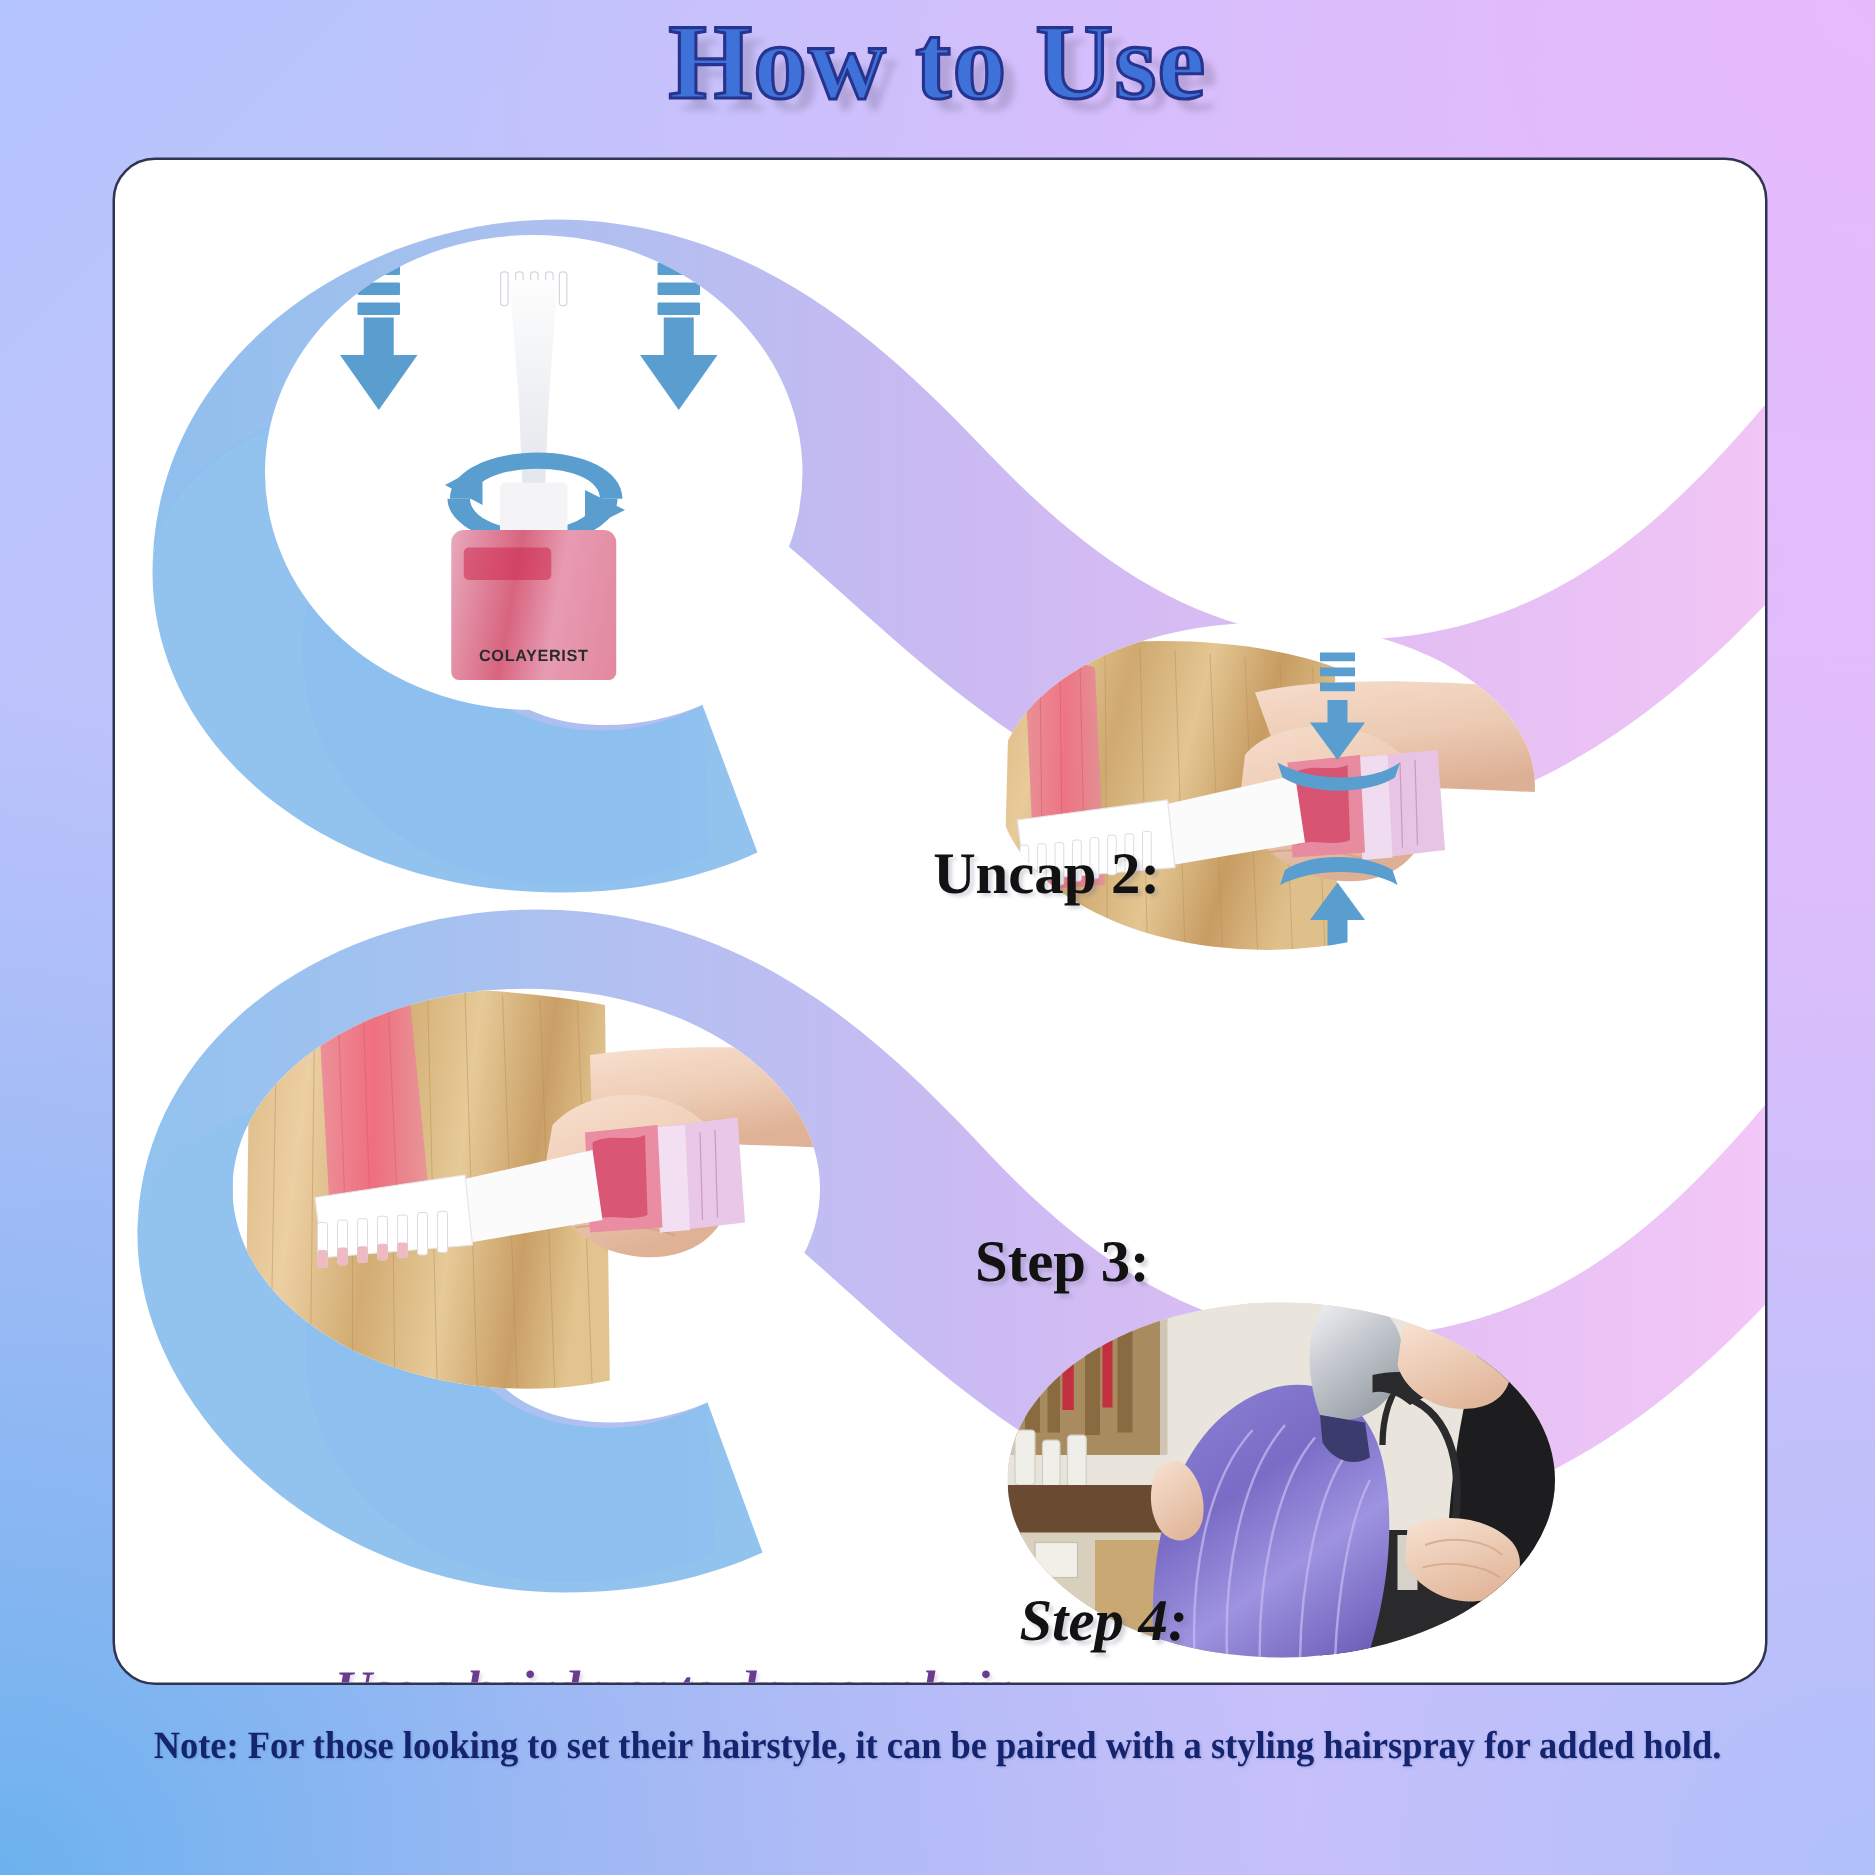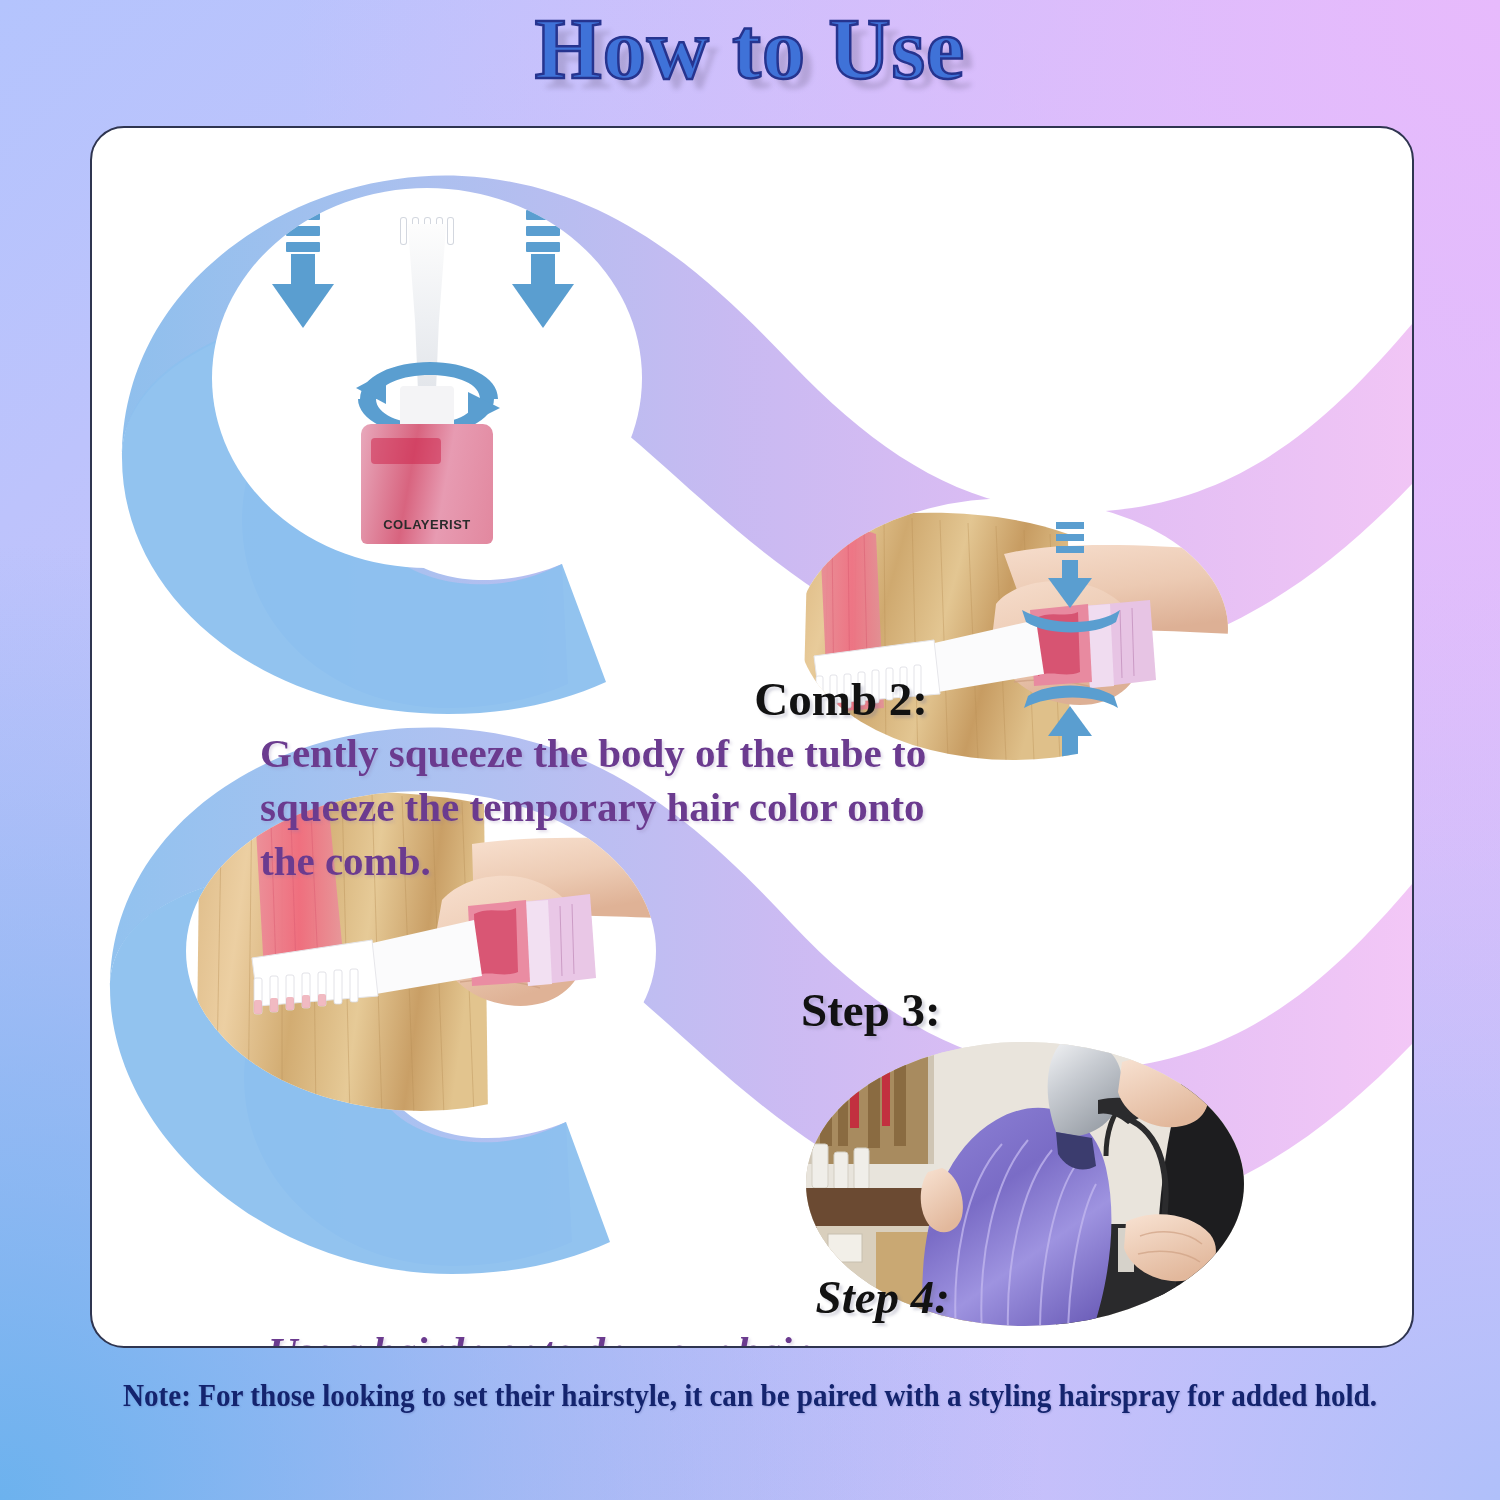--- a/index.html
+++ b/index.html
@@ -133,21 +133,21 @@
   }
   .step-body{
     font-family:"Liberation Serif", serif;
     font-weight:bold;font-size:41px;color:#6b3b8f;
     line-height:1.32;
     text-shadow:2px 2px 3px rgba(140,120,170,.25);
   }
   #step-1{left:668px;top:275px;width:640px;text-align:left;}
   #step-2{left:168px;top:545px;width:690px;text-align:left;}
   #step-2 .step-head{text-align:right;padding-right:22px;}
-  #step-3{left:688px;top:856px;width:620px;text-align:left;margin-left:21px;}
+  #step-3{left:688px;top:856px;width:620px;text-align:left;}
   #step-4{left:176px;top:1143px;width:692px;text-align:left;font-style:italic;}
   #step-4 .step-head{text-align:right;padding-right:10px;}
 
   
   #note{
     position:absolute;left:0;top:1378px;width:1500px;
     text-align:center;z-index:6;
     font-family:"Liberation Serif", serif;
     font-weight:bold;
     font-size:31px;
@@ -549,22 +549,21 @@
         <g stroke="#cfa184" stroke-width="1.5" fill="none" opacity=".7">
           <path d="M334 200 C356 192 382 196 396 208"></path>
           <path d="M332 218 C354 212 380 216 394 226"></path>
         </g>
       </g>
     </svg>
   </div>
 
 
   <div class="stepblock" id="step-2">
-    <div class="step-head">Comb 2:</div>
-    <div class="step-body">Gently squeeze the body of the tube to squeeze the temporary hair color onto the comb.</div>
+    <div class="step-head">Uncap 2:</div>
   </div>
 
   <div class="stepblock" id="step-3">
     <div class="step-head">Step 3:</div>
   </div>
 
   <div class="stepblock" id="step-4">
     <div class="step-head">Step 4:</div>
     <div class="step-body">Use a hairdryer to dry your hair.</div>
   </div>

